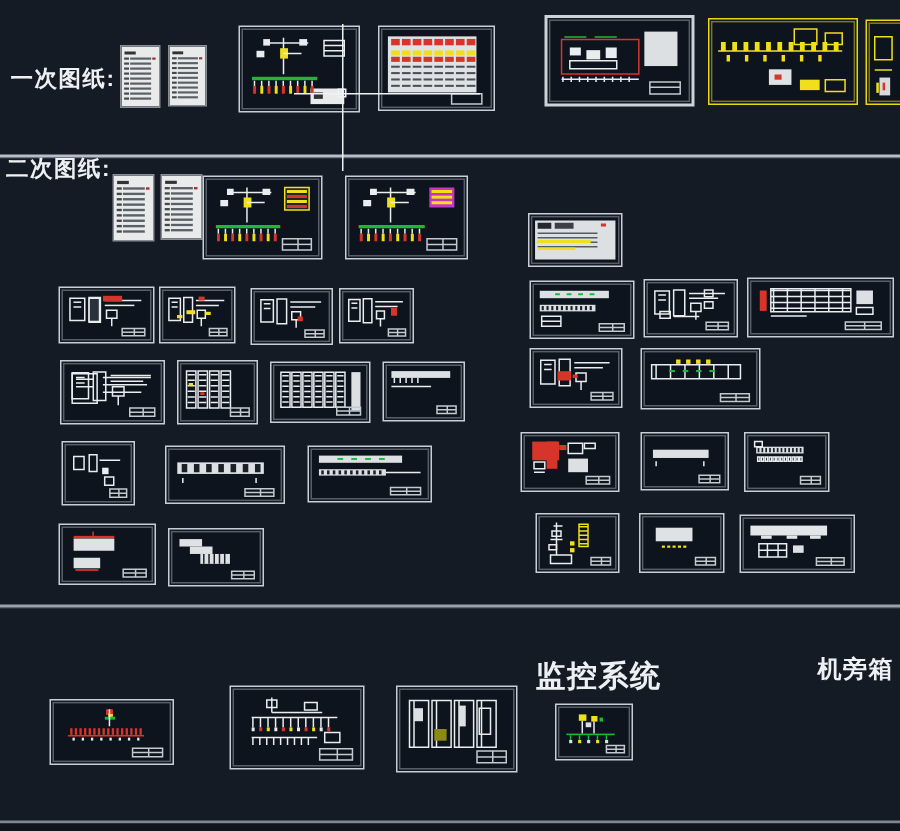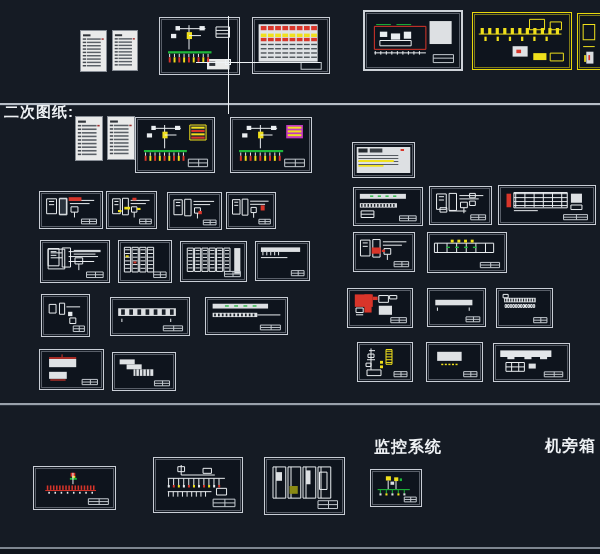--- a/index.html
+++ b/index.html
@@ -8,21 +8,21 @@
     background:#151b24;font-family:"Liberation Sans",sans-serif;
     cursor:crosshair;
   }
   
   .lbl{position:absolute;color:#eef1f4;font-weight:bold;letter-spacing:1px;white-space:nowrap;}
   .l1{left:7px;top:43px;font-size:15px;}
   .l2{left:4px;top:103px;font-size:15px;}
   .l3{left:12px;top:165px;font-size:15px;}
   .l4{left:428px;top:124px;font-size:15px;}
   .l5{left:166px;top:430px;font-size:16px;}
-  .l6{left:374px;top:437px;font-size:16px;}
+  .l6{left:357px;top:437px;font-size:20px;}
   .l7{left:545px;top:436px;font-size:16px;}
   
   .sheet{position:absolute;box-sizing:border-box;border:1px solid #c9ced6;background:transparent;}
   .f-paper{border:1px solid #888e96;}
   .f-yellow{border-color:#e8d80c;}
   .f-gray{border:2px solid #ced3d9;}
   .sheet svg{position:absolute;left:2px;top:2px;width:calc(100% - 4px);height:calc(100% - 4px);display:block;}
   .f-paper svg{left:0;top:0;width:100%;height:100%;}
   .innerline{position:absolute;inset:1px;border:1px solid rgba(170,178,188,.45);pointer-events:none;}
   .f-yellow .innerline{border-color:rgba(232,216,12,.5);}
@@ -38,20 +38,21 @@
   .bottom-line{position:absolute;left:0;top:547px;width:600px;height:2px;background:#7e8690;}
   .bottom-fill{position:absolute;left:0;top:549px;width:600px;height:5px;background:#10151c;}
 </style>
 </head>
 <body>
 
 <div id="canvas">
   <div class="divider d1"></div>
   <div class="divider d2"></div>
 
+  <span class="lbl l1">一次图纸:</span>
   <span class="lbl l2">二次图纸:</span>
   <span class="lbl l6">监控系统</span>
   <span class="lbl l7">机旁箱</span>
 
   <div id="sheets">
       <div class="sheet f-paper" style="left: 80px; top: 30px; width: 27px; height: 42px;">
         <svg viewBox="0 0 100 60" preserveAspectRatio="none">
           <rect x="0" y="0" width="100" height="60" fill="#e9eaea"></rect>
           <rect x="8" y="5" width="30" height="3" fill="#30343a"></rect>
           <rect x="7" y="11" width="13" height="2.2" fill="#43484f"></rect>

